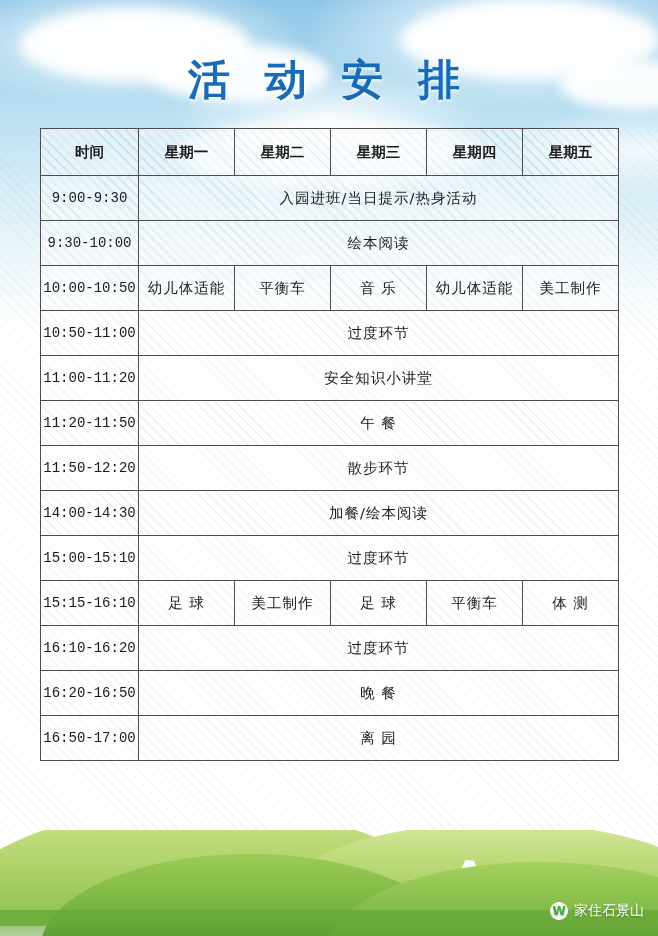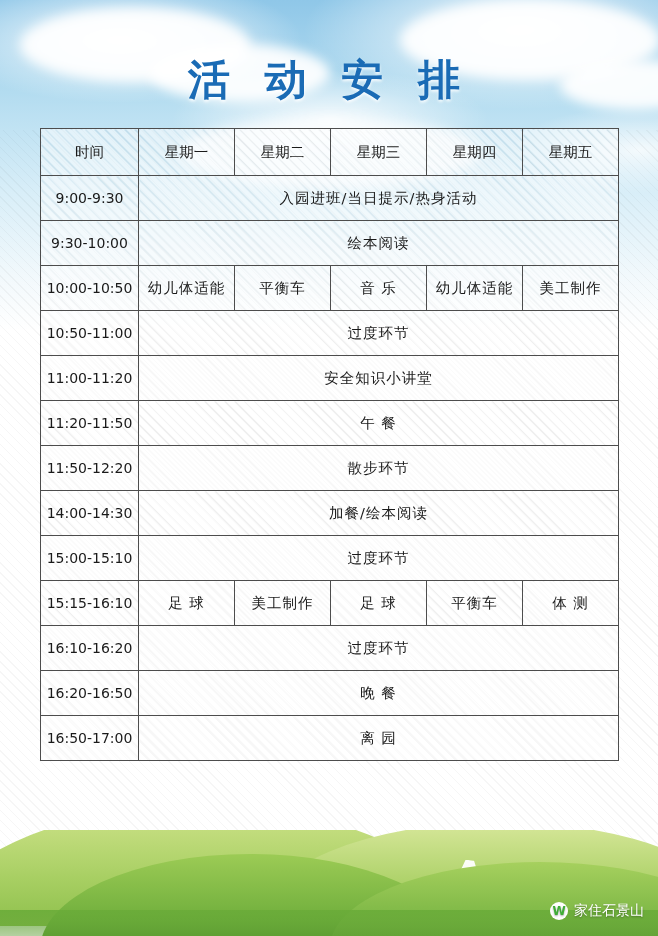--- a/index.html
+++ b/index.html
@@ -97,26 +97,27 @@
     height: 44px;
     padding: 0 2px;
     background:
       repeating-linear-gradient(45deg,
         rgba(0,0,0,0.045) 0px, rgba(0,0,0,0.045) 1px,
         rgba(255,255,255,0.55) 1px, rgba(255,255,255,0.55) 7px);
     font-family: "DejaVu Sans", "Liberation Sans", sans-serif;
   }
   table.schedule th {
     height: 46px;
-    font-weight: normal;
+    font-weight: bold;
     margin-left: 8px;
   }
   table.schedule td.time {
     letter-spacing: 0px;
     font-size: 14px;
+    font-family: Liberation Mono, monospace;
   }
   table.schedule td.span-all,
   table.schedule td.subject {
     letter-spacing: 1px;
   }
   col.col-time { width: 98px; }
   col.col-day  { width: 96px; }
 
   
   .footer {

